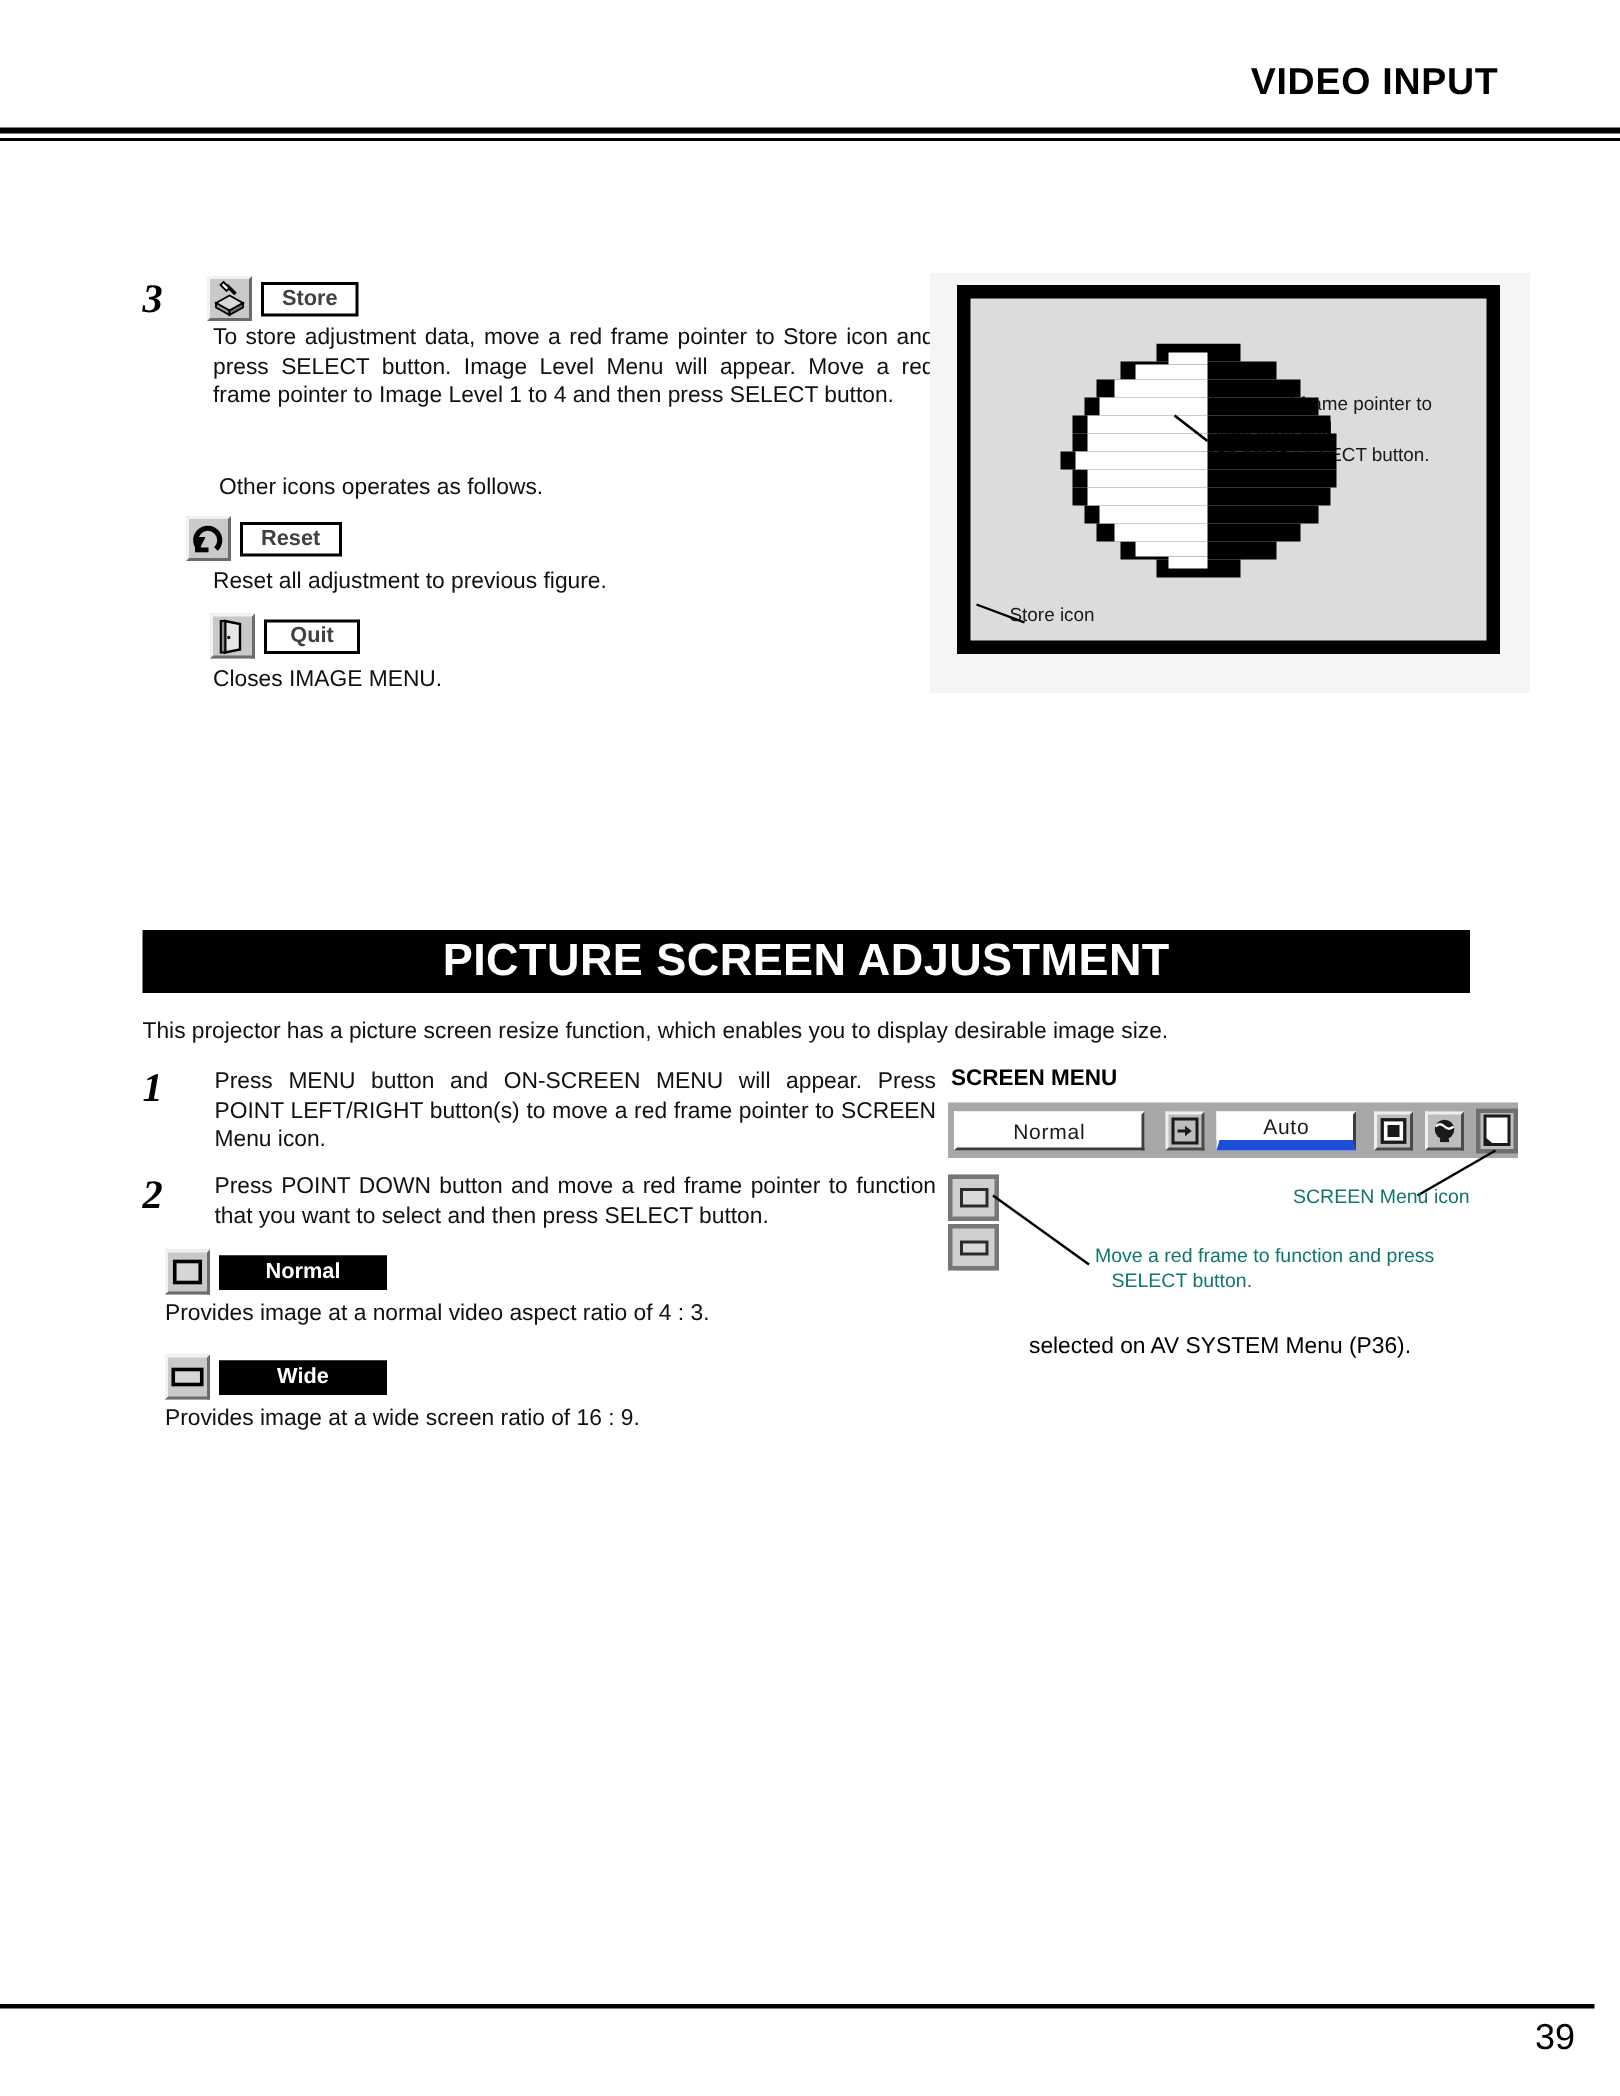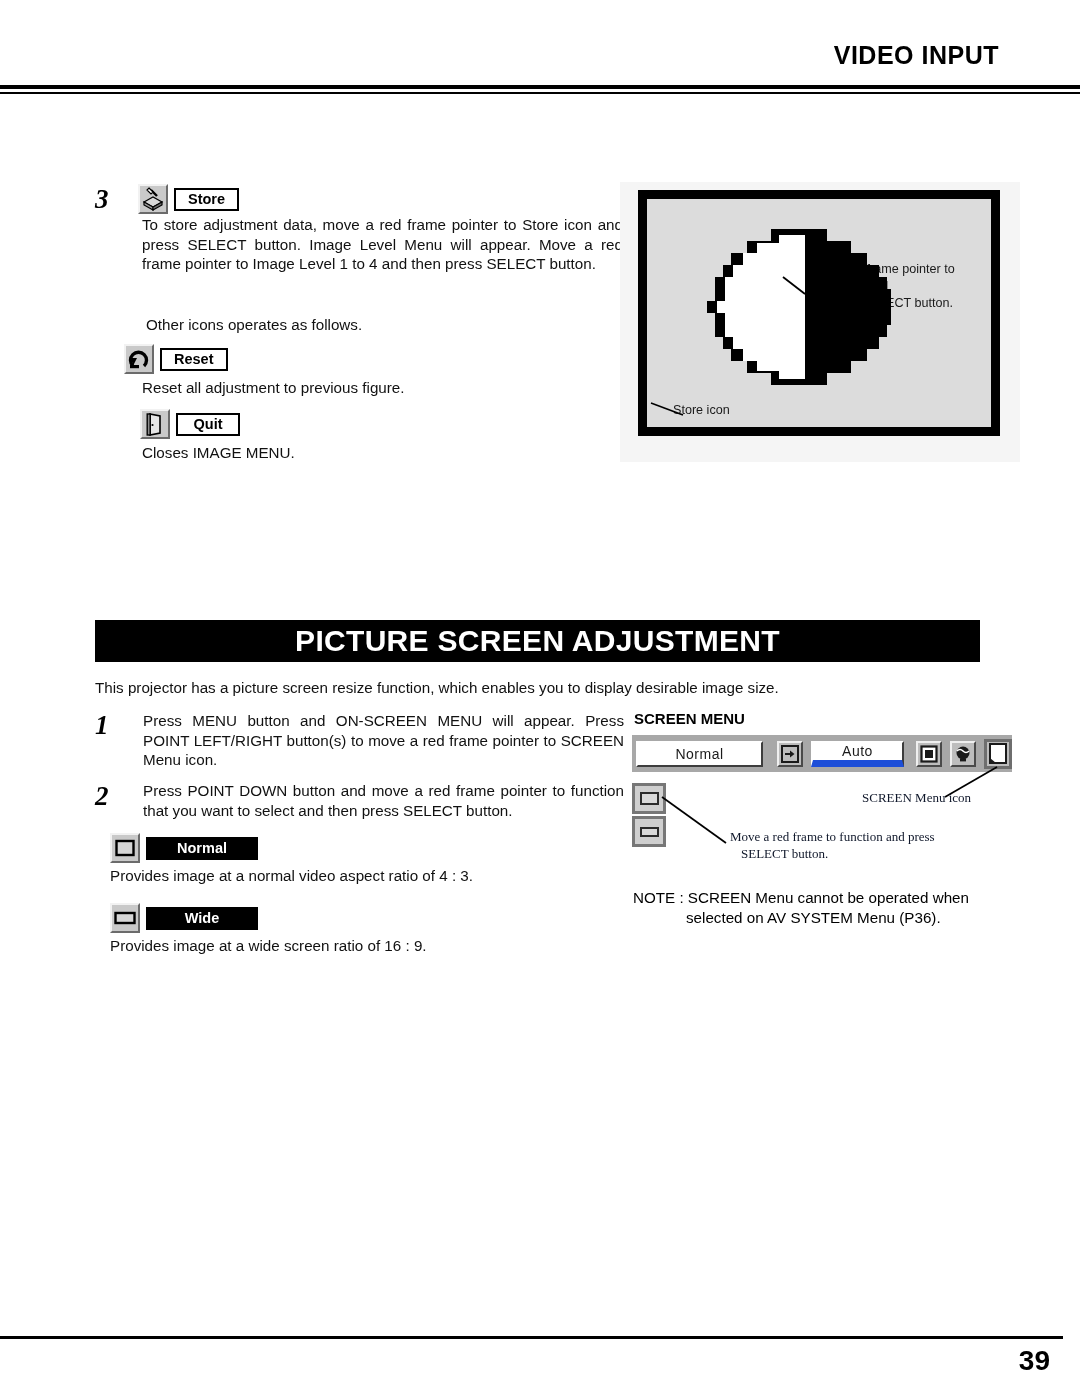--- a/index.html
+++ b/index.html
@@ -86,21 +86,21 @@
     background: #fff;
     box-sizing: border-box;
     display: flex;
     align-items: center;
     justify-content: center;
     font-size: 14.5px;
     font-weight: bold;
     margin-left: 6px;
     padding: 0 12px;
     min-width: 64px;
-    color: #000000;
+    color: #404040;
   }
   .label-box.inverted {
     background: #000;
     color: #fff;
     border-color: #000;
   }
 
   
   #banner {
     position: absolute;
@@ -227,22 +227,21 @@
   .side-icon .inner {
     width: 19px; height: 13px;
     background: #d9d9d9;
     border: 2px solid #2b2b2b;
     box-sizing: border-box;
   }
   .fig-note {
     position: absolute;
     font-size: 13px;
     line-height: 17px;
-    color: #0f172a;
-    font-family: Liberation Serif, serif;
+    color: #0f766e;
   }
 
   #note-block {
     position: absolute;
     left: 633px; top: 888px;
     width: 382px;
   }
   #note-block .nl {
     font-size: 15.2px;
     line-height: 20px;
@@ -252,22 +251,22 @@
   
   #footer-rule {
     position: absolute;
     left: 0; top: 1336px;
     width: 1063px; height: 3px;
     background: #000;
   }
   #page-number {
     position: absolute;
     right: 30px; top: 1345px;
-    font-size: 28px;
-    font-weight: bold;
+    font-size: 24px;
+    font-weight: normal;
     font-stretch: condensed;
     text-align: center;
   }
 </style>
 </head>
 <body>
 
 <div id="header">
   <div id="header-title">VIDEO INPUT</div>
   <div id="header-rule-thick"></div>
@@ -453,18 +452,17 @@
 </svg>
 <div class="fig-note" style="left:730px; top:828px;">Move a red frame to function and press</div>
 <div class="fig-note" style="left:741px; top:845px;">SELECT button.</div>
 
 <svg style="position:absolute; left:935px; top:765px; width:70px; height:38px;" viewBox="0 0 70 38">
   <path d="M62 2 L10 32" stroke="#000" stroke-width="1.7" fill="none"></path>
 </svg>
 <div class="fig-note" style="left:862px; top:789px;">SCREEN Menu icon</div>
 
 <div id="note-block">
-  <div class="nl" style="text-align:justify;">NOTE : SCREEN Menu cannot be operated when</div>
   <div class="nl" style="margin-left:53px;">selected on AV SYSTEM Menu (P36).</div>
 </div>
 
 <div id="footer-rule"></div>
 <div id="page-number">39</div>
 
 </body></html>

